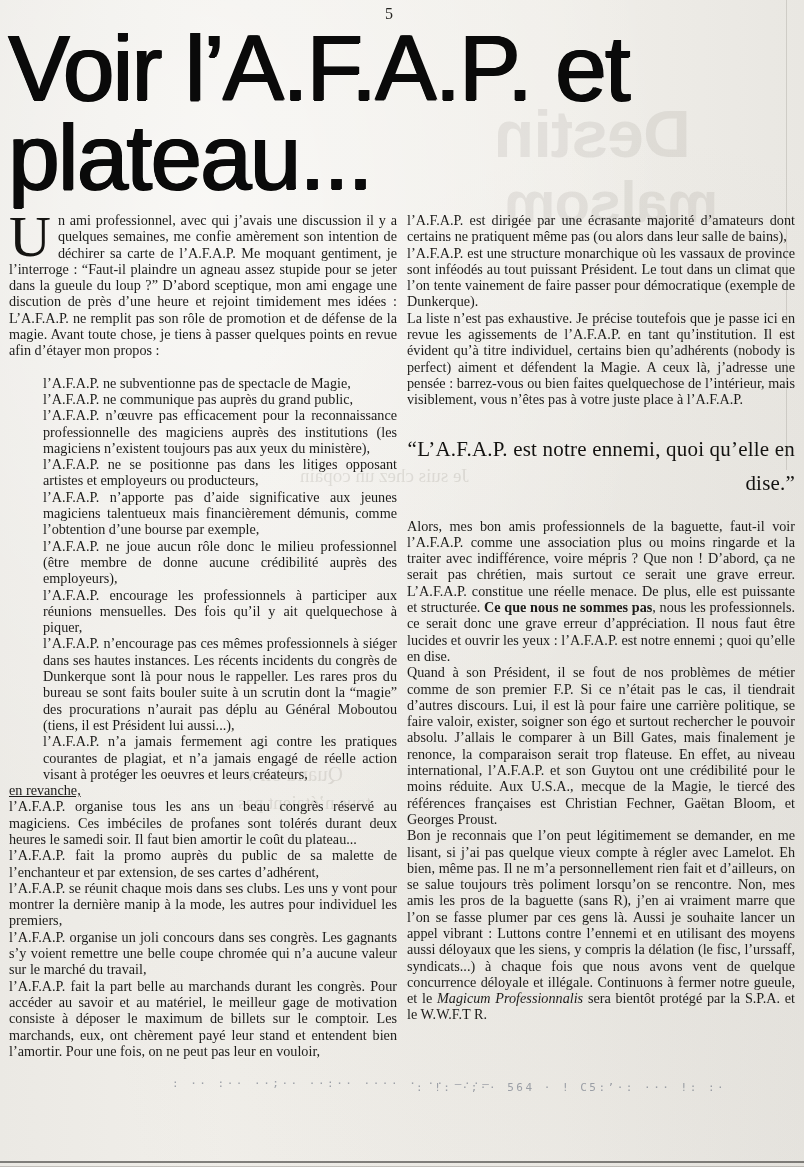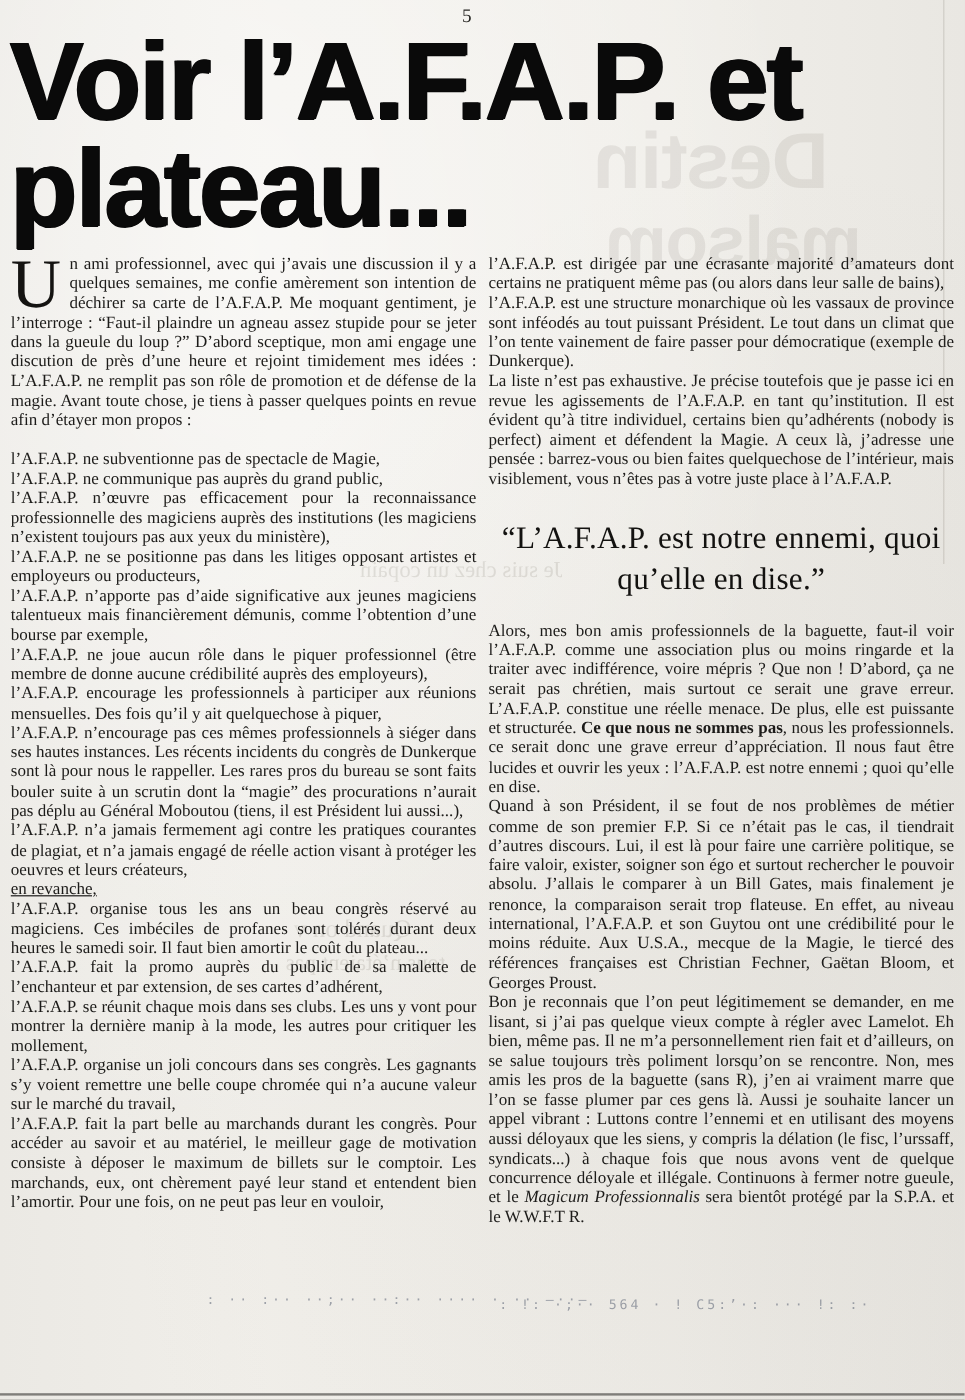--- a/index.html
+++ b/index.html
@@ -16,50 +16,50 @@
     font-family:"Liberation Serif", serif;
     color:#1c1b19;
   }
   .pagenum{
     position:absolute;top:5px;left:385px;
     font-size:16px;line-height:18px;color:#262522;
   }
   .title{
     position:absolute;top:24px;left:8px;margin:0;
     font-family:"Liberation Sans", sans-serif;
-    font-weight:bold;
+    font-weight:normal;
     font-size:92px;line-height:89px;letter-spacing:-1.5px;
     color:#0a0a0a;
     text-shadow:1.4px 0 0 #0a0a0a, -0.7px 0 0 #0a0a0a, 0 0.9px 0 #0a0a0a;
     white-space:nowrap;
   }
   .columns{
     position:absolute;top:212px;left:9px;
     display:flex;gap:10px;
   }
   .col{
     width:388px;
     font-size:14.2px;line-height:16.3px;
     text-align:justify;
   }
   .col p{margin:0;}
-  .mt{margin-top:16px;}
+  .mt{margin-top:16px;margin-left:34px;}
   .dropcap{
     float:left;
     font-size:58px;line-height:44px;
     padding:3px 7px 0 0;
     color:#141311;
   }
   .interlude{margin:16px 0;text-decoration:underline;}
   .pullquote{
-    font-size:26px;line-height:34.5px;
+    font-size:21px;line-height:34.5px;
     margin:24px 0 17px;
     letter-spacing:0.2px;
     color:#131210;
-    text-align:center;
+    text-align:right;
   }
   strong{font-weight:bold;}
   em{font-style:italic;}
   
   .ghost{
     position:absolute;
     transform:scaleX(-1);
     pointer-events:none;
     white-space:nowrap;
   }
@@ -122,32 +122,32 @@
 
     <div class="col">
       <p><span class="dropcap">U</span><span>n ami professionnel, avec qui j’avais une discussion il y a quelques semaines, me confie amèrement son intention de déchirer sa carte de l’A.F.A.P. Me moquant gentiment, je l’interroge : “Faut-il plaindre un agneau assez stupide pour se jeter dans la gueule du loup ?” D’abord sceptique, mon ami engage une discution de près d’une heure et rejoint timidement mes idées : L’A.F.A.P. ne remplit pas son rôle de promotion et de défense de la magie. Avant toute chose, je tiens à passer quelques points en revue afin d’étayer mon propos :</span></p>
 
       <div class="mt">
         <p>l’A.F.A.P. ne subventionne pas de spectacle de Magie,</p>
         <p>l’A.F.A.P. ne communique pas auprès du grand public,</p>
         <p>l’A.F.A.P. n’œuvre pas efficacement pour la reconnaissance professionnelle des magiciens auprès des institutions (les magiciens n’existent toujours pas aux yeux du ministère),</p>
         <p>l’A.F.A.P. ne se positionne pas dans les litiges opposant artistes et employeurs ou producteurs,</p>
         <p>l’A.F.A.P. n’apporte pas d’aide significative aux jeunes magiciens talentueux mais financièrement démunis, comme l’obtention d’une bourse par exemple,</p>
-        <p>l’A.F.A.P. ne joue aucun rôle dans le piquer professionnel (être membre de donne aucune crédibilité auprès des employeurs),</p>
+        <p>l’A.F.A.P. ne joue aucun rôle donc le milieu professionnel (être membre de donne aucune crédibilité auprès des employeurs),</p>
         <p>l’A.F.A.P. encourage les professionnels à participer aux réunions mensuelles. Des fois qu’il y ait quelquechose à piquer,</p>
         <p>l’A.F.A.P. n’encourage pas ces mêmes professionnels à siéger dans ses hautes instances. Les récents incidents du congrès de Dunkerque sont là pour nous le rappeller. Les rares pros du bureau se sont faits bouler suite à un scrutin dont la “magie” des procurations n’aurait pas déplu au Général Moboutou (tiens, il est Président lui aussi...),</p>
         <p>l’A.F.A.P. n’a jamais fermement agi contre les pratiques courantes de plagiat, et n’a jamais engagé de réelle action visant à protéger les oeuvres et leurs créateurs,</p>
       </div>
 
       <p class="interlude">en revanche,</p>
 
       <div>
         <p>l’A.F.A.P. organise tous les ans un beau congrès réservé au magiciens. Ces imbéciles de profanes sont tolérés durant deux heures le samedi soir. Il faut bien amortir le coût du plateau...</p>
         <p>l’A.F.A.P. fait la promo auprès du public de sa malette de l’enchanteur et par extension, de ses cartes d’adhérent,</p>
-        <p>l’A.F.A.P. se réunit chaque mois dans ses clubs. Les uns y vont pour montrer la dernière manip à la mode, les autres pour critiquer les mollement,</p>
+        <p>l’A.F.A.P. se réunit chaque mois dans ses clubs. Les uns y vont pour montrer la dernière manip à la mode, les autres pour individuel les premiers,</p>
         <p>l’A.F.A.P. organise un joli concours dans ses congrès. Les gagnants s’y voient remettre une belle coupe chromée qui n’a aucune valeur sur le marché du travail,</p>
         <p>l’A.F.A.P. fait la part belle au marchands durant les congrès. Pour accéder au savoir et au matériel, le meilleur gage de motivation consiste à déposer le maximum de billets sur le comptoir. Les marchands, eux, ont chèrement payé leur stand et entendent bien l’amortir. Pour une fois, on ne peut pas leur en vouloir,</p>
       </div>
     </div>
 
     <div class="col">
       <div>
         <p>l’A.F.A.P. est dirigée par une écrasante majorité d’amateurs dont certains ne pratiquent même pas (ou alors dans leur salle de bains),</p>
         <p>l’A.F.A.P. est une structure monarchique où les vassaux de province sont inféodés au tout puissant Président. Le tout dans un climat que l’on tente vainement de faire passer pour démocratique (exemple de Dunkerque).</p>
       </div>

